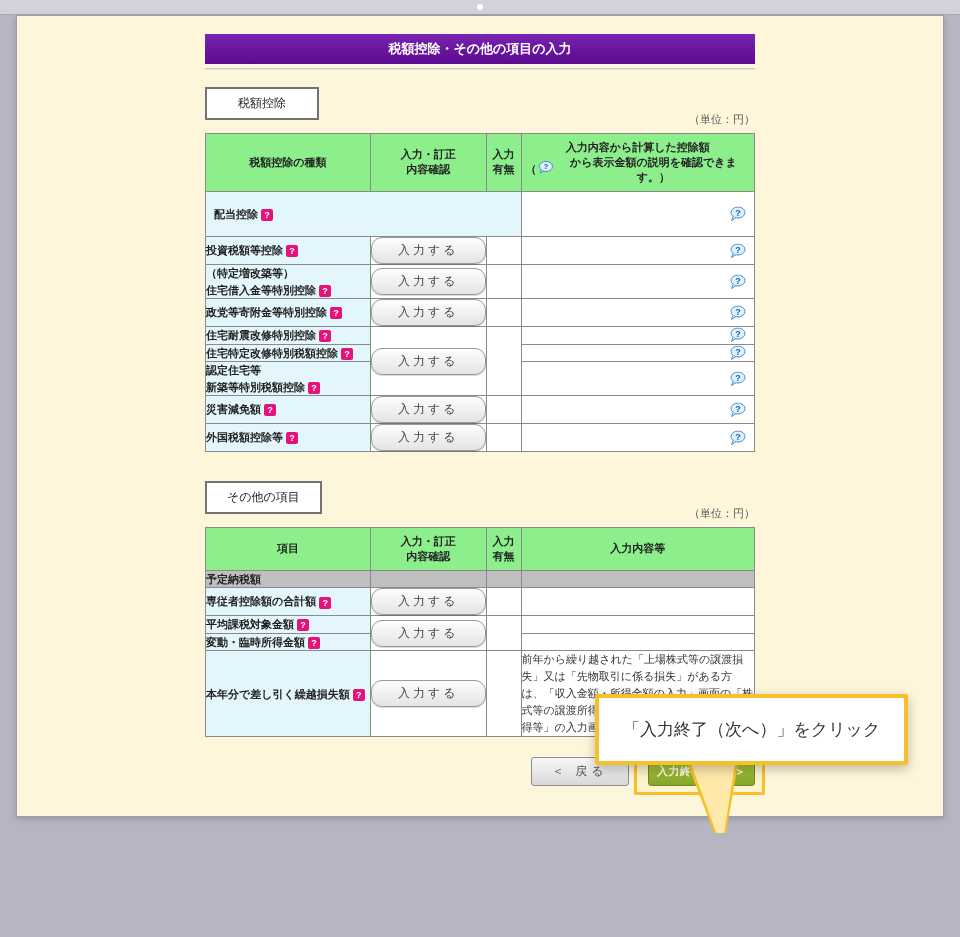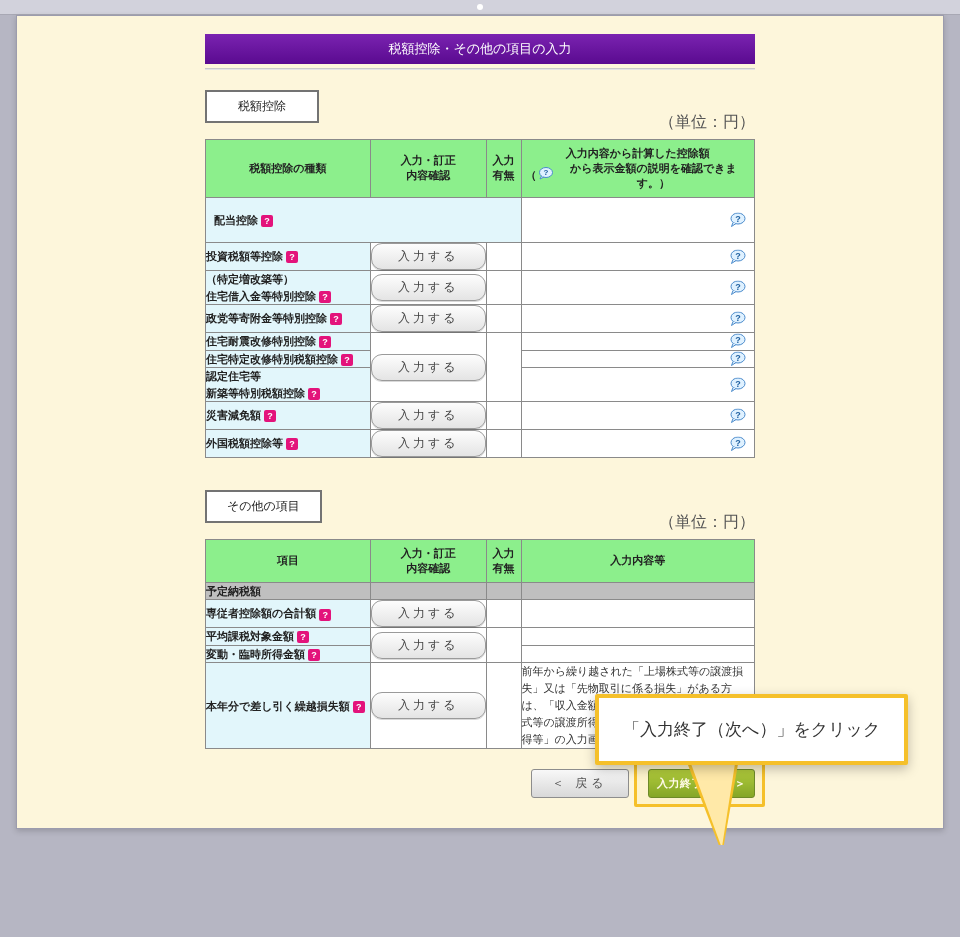--- a/index.html
+++ b/index.html
@@ -31,41 +31,41 @@
     padding:18px 0 30px 0;
   }
   .inner{
     width:550px;
     margin:0 auto;
   }
   .title-bar{
     background:#6a0fa0;
     background:linear-gradient(#7a23b0,#5a0a90);
     color:#fff;
-    font-weight:normal;
+    font-weight:bold;
     text-align:center;
     padding:6px 0;
     font-size:13px;
   }
   .title-underline{
     height:2px;
     background:linear-gradient(#bcbcbc,#f0f0f0);
     margin:4px 0 10px 0;
   }
   .section-row{
     display:flex;justify-content:space-between;align-items:center;margin:8px 0 6px 0;
   }
   .section-box{
     border:2px solid #737373;
     background:#fff;
     padding:6px 20px;
     font-size:12px;
     min-width:70px;text-align:center;
   }
-  .unit{font-size:16px;color:#555;margin-top:32px;}
+  .unit{font-size:11px;color:#555;margin-top:32px;}
   table.grid{
     border-collapse:collapse;
     width:100%;
     background:#fff;
   }
   table.grid th, table.grid td{
     border:1px solid #8a8a8a;
     padding:0;
   }
   table.grid th{

